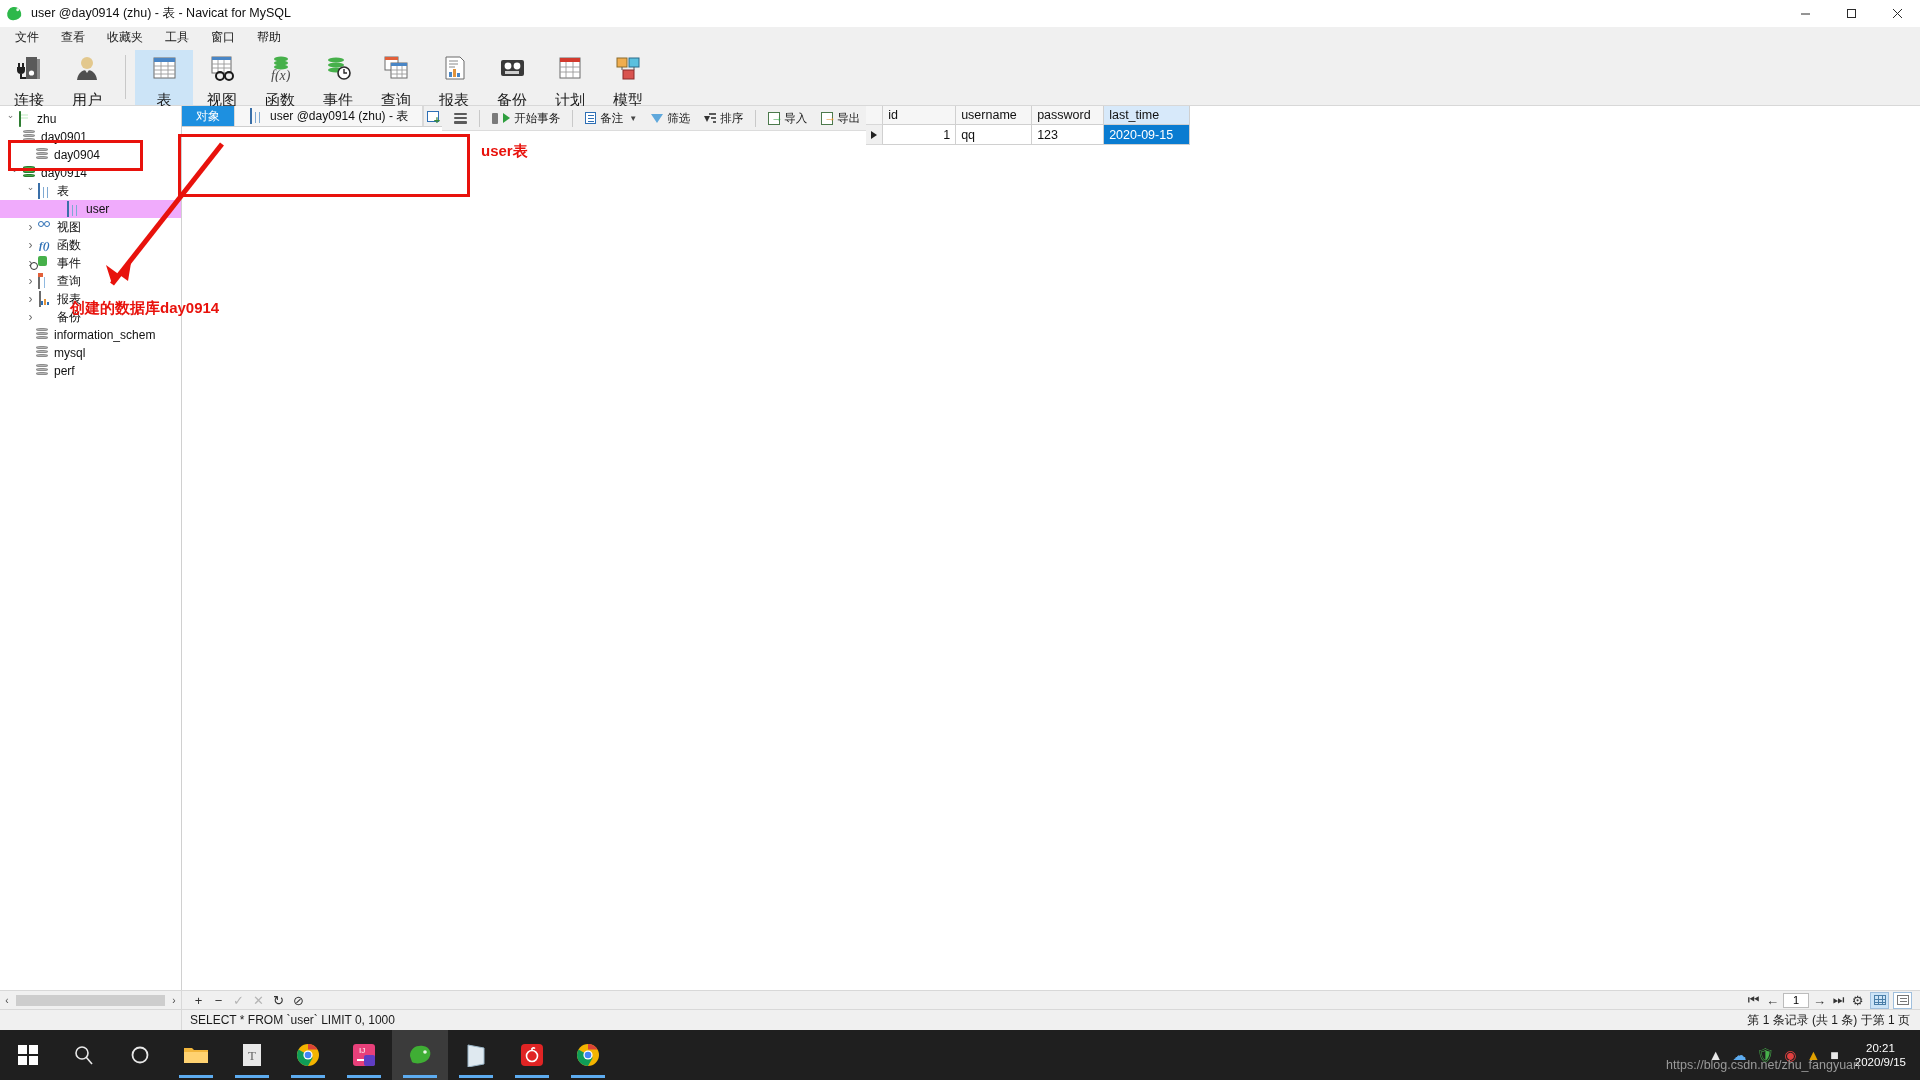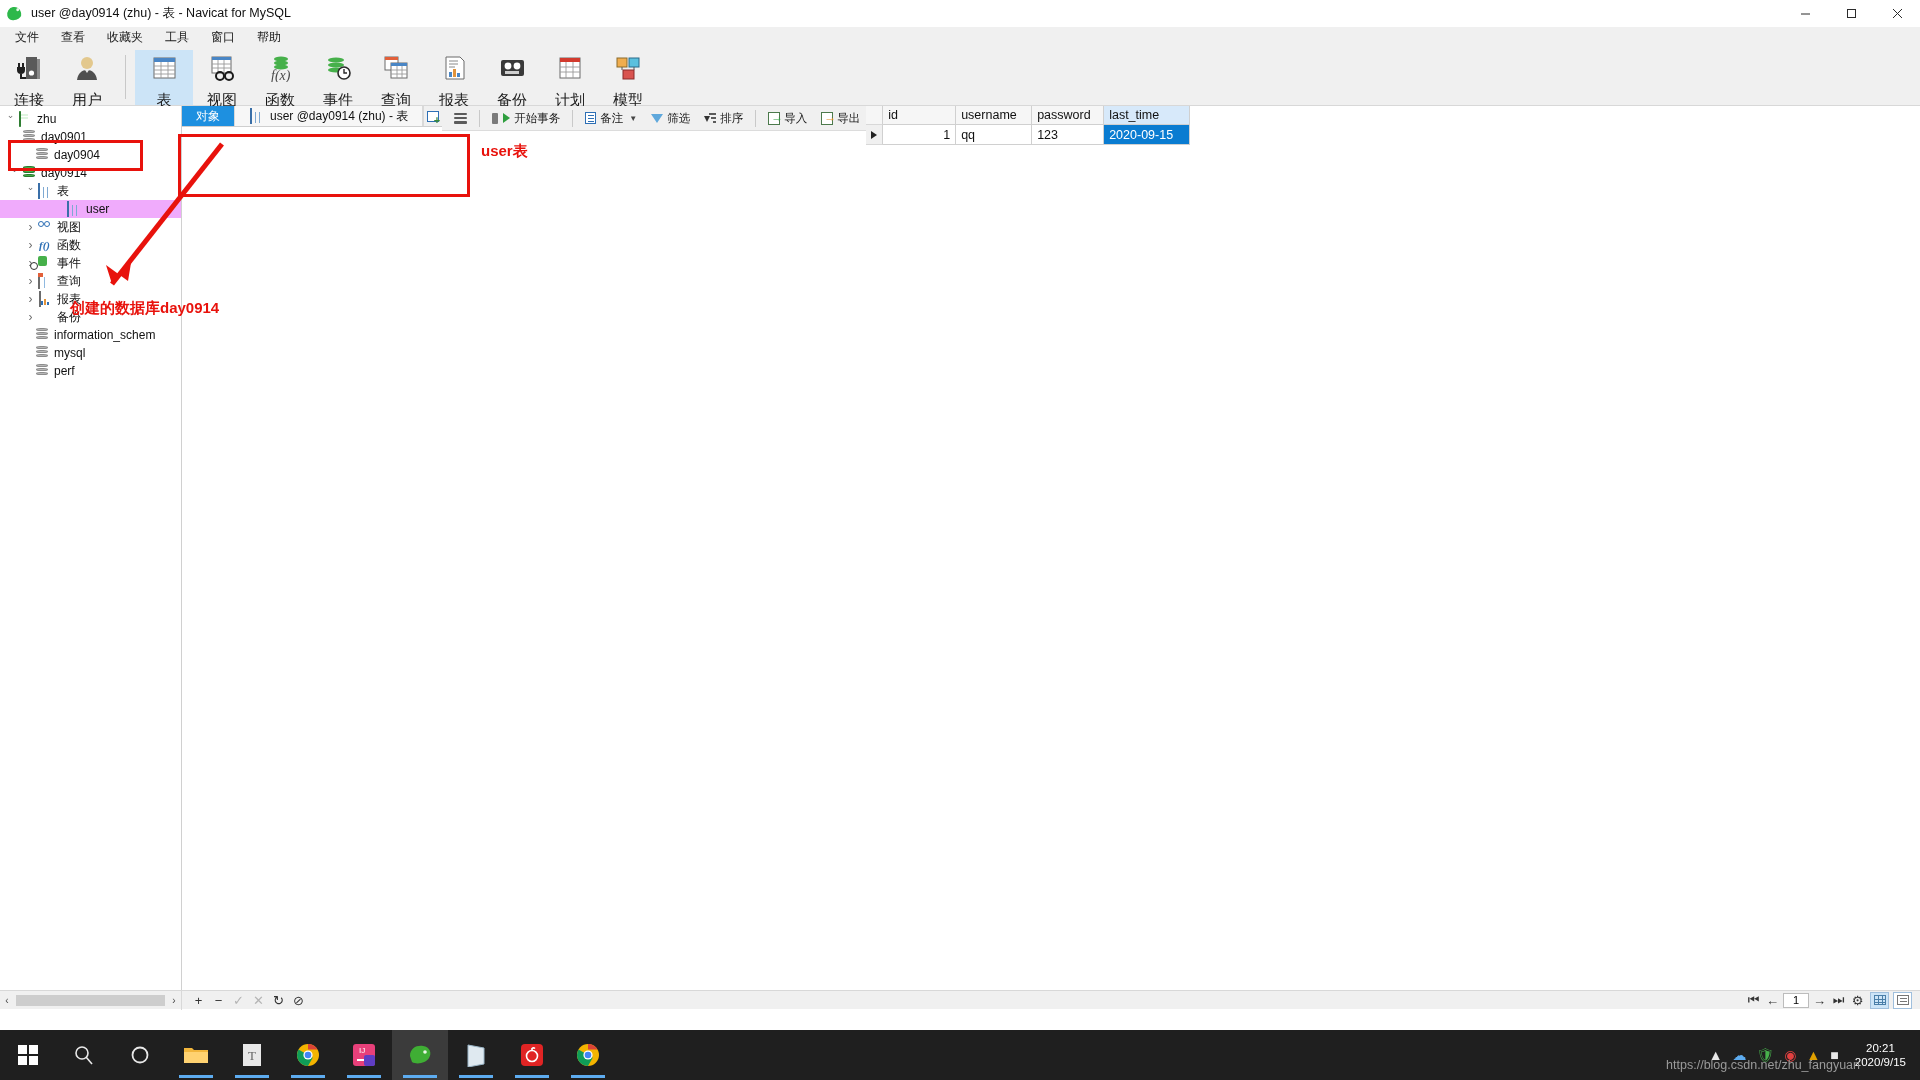--- a/index.html
+++ b/index.html
@@ -647,20 +647,25 @@
       <div class="bt-btn">⚙</div>
       <div class="vtoggle on">
           <span class="vt-grid"></span>
         </div>
       <div class="vtoggle">
           <span class="vt-form"></span>
         </div>
     </div>
   </div>
 
+  <div class="statusbar">
+    <div class="sb-left"></div>
+    <div class="sb-sql">SELECT * FROM `user` LIMIT 0, 1000</div>
+    <div class="sb-right">第 1 条记录 (共 1 条) 于第 1 页</div>
+  </div>
 
   <div class="taskbar">
     <div class="tk-item">
       <svg width="20" height="20" viewBox="0 0 20 20">
           <rect x="0" y="0" width="9" height="9" fill="#fff"></rect>
           <rect x="11" y="0" width="9" height="9" fill="#fff"></rect>
           <rect x="0" y="11" width="9" height="9" fill="#fff"></rect>
           <rect x="11" y="11" width="9" height="9" fill="#fff"></rect>
         </svg>
     </div>

